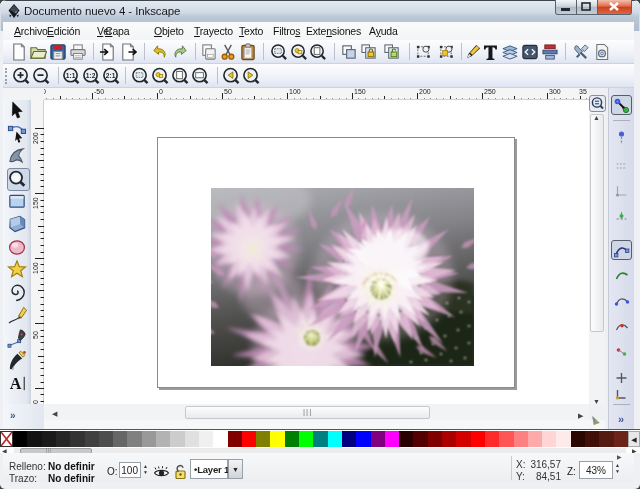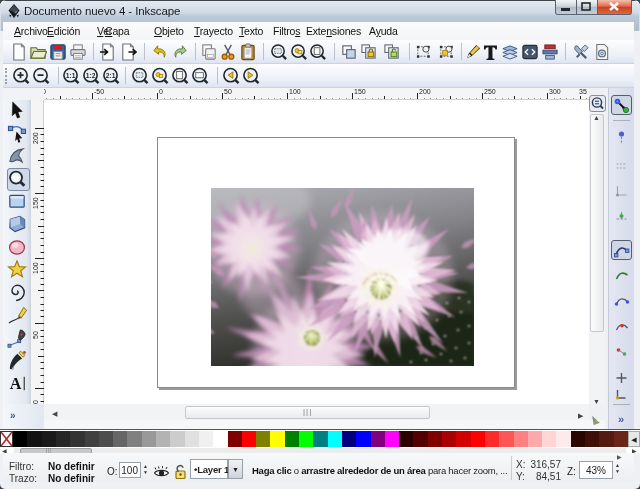--- a/index.html
+++ b/index.html
@@ -1028,40 +1028,39 @@
 <div class="sw" style="left:599.3px;background:#551a10"></div>
 <div class="sw" style="left:613.6px;background:#6b2418"></div>
 <div class="sw" style="left:628px;width:12px;background:#e8e8e8;border:1px solid #aaa;font-size:7px;color:#222;text-align:center;line-height:15px">◀</div>
 <div id="palscroll" class="abs"></div>
       <div id="palthumb" class="abs"></div>
 <div class="abs" style="left:2px;top:17px;font-size:6px;color:#444">◀</div>
 <div class="abs" style="left:46px;top:17px;font-size:5px;color:#777;letter-spacing:0.5px">|||</div>
 <div class="abs" style="left:632px;top:17px;font-size:6px;color:#444">▶</div>
 </div>
 <div id="status" class="abs">
-<div class="abs" style="left:6px;top:8px;color:#333">Filtro:</div>
+<div class="abs" style="left:6px;top:8px;color:#333">Relleno:</div>
 <div class="abs b" style="left:45px;top:8px">No definir</div>
 <div class="abs" style="left:6px;top:20px;color:#333">Trazo:</div>
 <div class="abs b" style="left:45px;top:20px">No definir</div>
 <div class="abs" style="left:104px;top:13px">O:</div>
 <div class="spin" style="left:116px;top:9px;width:22px;height:16px;font-size:10px;text-align:right;padding:2px 2px 0 0">100</div>
 <div class="abs" style="left:140px;top:10px;font-size:5px;line-height:6px;color:#333">▲<br>▼</div>
 <svg class="abs" style="left:150px;top:12px" width="17" height="14" viewBox="0 0 17 14">
         <path d="M1.5 8 C4 4.5 13 4.5 15.5 8 C13 11.5 4 11.5 1.5 8 Z" fill="#f6f6f4" stroke="#222" stroke-width="1.2"></path>
         <circle cx="8.5" cy="8" r="2.6" fill="#222"></circle>
         <path d="M3 4.5 L2 2.5 M6 3.5 L5.5 1.5 M9.5 3.2 L9.5 1.2 M13 4 L14 2" stroke="#222" stroke-width="1"></path>
       </svg>
 <svg class="abs" style="left:171px;top:11px" width="14" height="16" viewBox="0 0 14 16">
         <rect x="2" y="7" width="9" height="7.5" rx="1" fill="#f3df76" stroke="#8a7410" stroke-width="1.2"></rect>
         <path d="M4 7 V4.5 a3 3 0 0 1 6 0" fill="none" stroke="#555" stroke-width="1.5" transform="rotate(-18 7 7)"></path>
         <circle cx="6.5" cy="10.5" r="1.2" fill="#6b5a08"></circle>
       </svg>
 <div class="spin" style="left:187px;top:6px;width:38px;height:20px;font-size:9.5px;font-weight:bold;padding:4px 0 0 3px;white-space:nowrap;letter-spacing:-0.2px">•Layer 1</div>
 <div class="abs" style="left:225px;top:6px;width:15px;height:20px;background:linear-gradient(180deg,#f2f3f5,#cfd3d9);border:1px solid #9aa0a8;font-size:7px;text-align:center;line-height:19px">▼</div>
-<div class="abs" style="left:249px;top:12px;width:257px;overflow:hidden;white-space:nowrap;font-size:9.5px;letter-spacing:-0.25px;color:#222"><span class="b">Haga clic</span> o <span class="b">arrastre alrededor de un área</span> para hacer zoom, ...</div>
 <div class="abs" style="left:508px;top:3px;width:1px;height:24px;background:#c8cbd0"></div>
 <div class="abs" style="left:513px;top:6px;color:#333">X:</div>
 <div class="abs" style="left:524px;top:6px;width:34px;text-align:right;color:#333">316,57</div>
 <div class="abs" style="left:513px;top:18px;color:#333">Y:</div>
 <div class="abs" style="left:524px;top:18px;width:34px;text-align:right;color:#333">84,51</div>
 <div class="abs" style="left:564px;top:13px">Z:</div>
 <div class="spin" style="left:576px;top:8px;width:34px;height:18px;font-size:10px;text-align:center;padding-top:3px">43%</div>
 <div class="abs" style="left:612px;top:9px;font-size:5px;line-height:6px;color:#333">▲<br>▼</div>
 <div class="abs" style="left:614px;top:0px;font-size:6px;color:#555">▶</div>
 </div>

